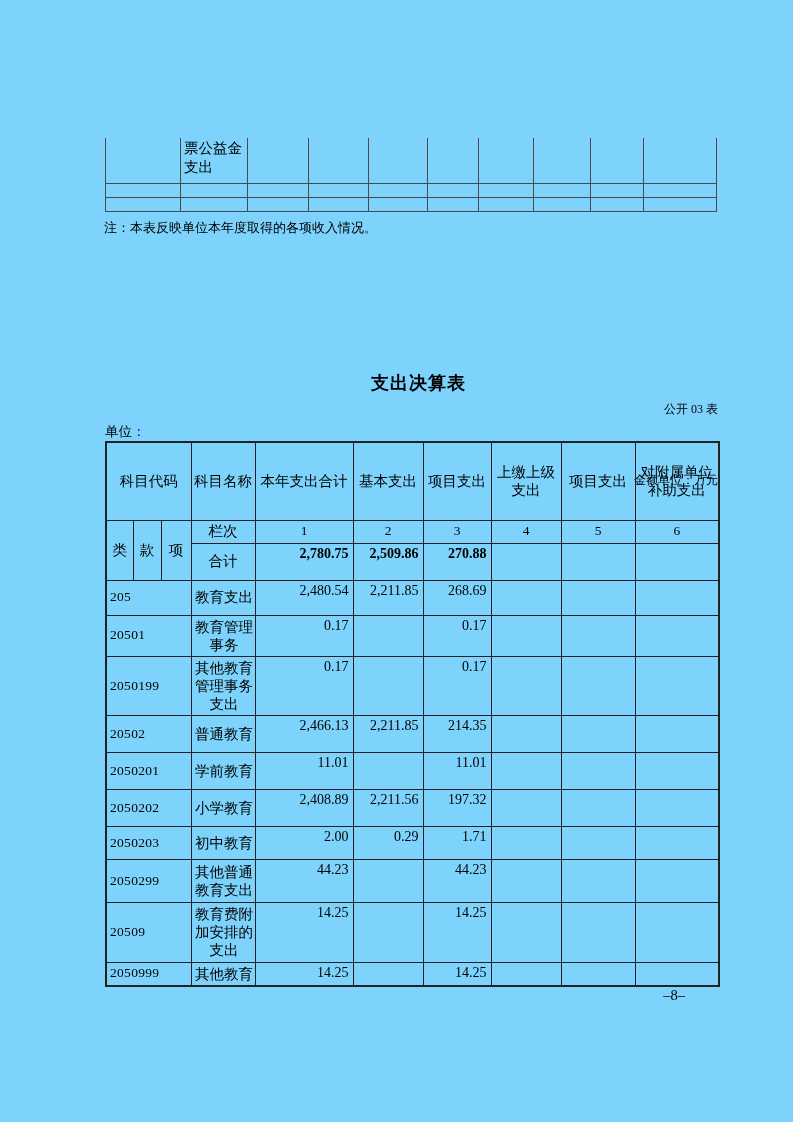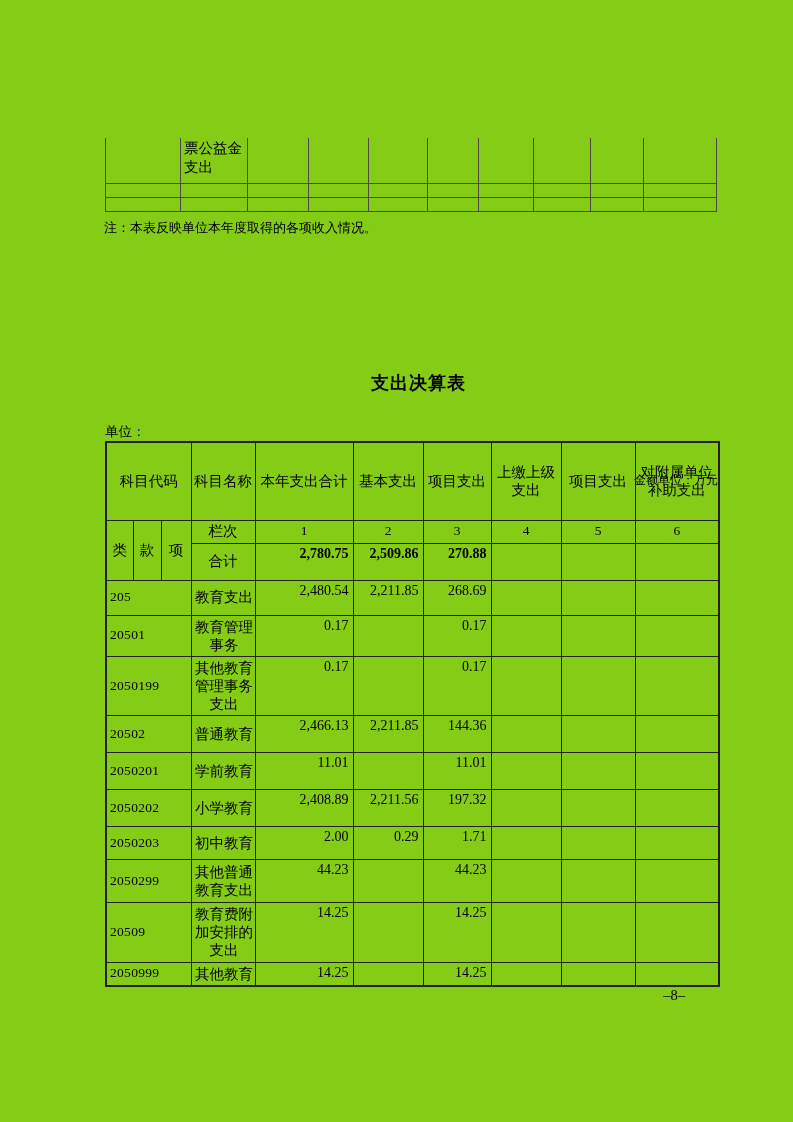--- a/index.html
+++ b/index.html
@@ -1,17 +1,17 @@
 <!DOCTYPE html>
 <html><head>
 <meta charset="utf-8">
 <style>
   html,body{margin:0;padding:0;background:#ffffff;}
   .page{
-    position:relative;width:793px;height:1122px;background:#84cc16;
+    position:relative;width:793px;height:1122px;background:#7dd3fc;
     font-family:"Liberation Serif","DejaVu Serif",serif;color:#000;overflow:hidden;
   }
   
   .frag-table{
     position:absolute;left:105px;top:138px;width:611px;
     border-collapse:collapse;table-layout:fixed;
   }
   .frag-table td{
     border:1px solid #4a4a4a;padding:0;vertical-align:top;
     font-size:14.5px;line-height:1.28;
@@ -109,20 +109,21 @@
           <td></td>
       <td></td>
           <td></td>
     </tr>
   </tbody>
     </table>
 
   <div class="note">注：本表反映单位本年度取得的各项收入情况。</div>
 
   <div class="title">支出决算表</div>
+  <div class="form-code">公开 03 表</div>
   <div class="unit-line"><span>单位</span><span class="colon">：</span></div>
   <div class="amount-unit">金额单位：万元</div>
 
   <table class="main-table">
     <colgroup>
       <col style="width:27px">
         <col style="width:28px">
         <col style="width:30px">
       <col style="width:64px">
         <col style="width:98px">
@@ -192,21 +193,21 @@
       <td class="num">0.17</td>
       <td class="num"></td>
       <td class="num"></td>
       <td class="num"></td>
     </tr>
     <tr style="height:37px">
       <td class="code" colspan="3">20502</td>
       <td class="name">普通教育</td>
       <td class="num">2,466.13</td>
       <td class="num">2,211.85</td>
-      <td class="num">144.36</td>
+      <td class="num">214.35</td>
       <td class="num"></td>
       <td class="num"></td>
       <td class="num"></td>
     </tr>
     <tr style="height:37px">
       <td class="code" colspan="3">2050201</td>
       <td class="name">学前教育</td>
       <td class="num">11.01</td>
       <td class="num"></td>
       <td class="num">11.01</td>

